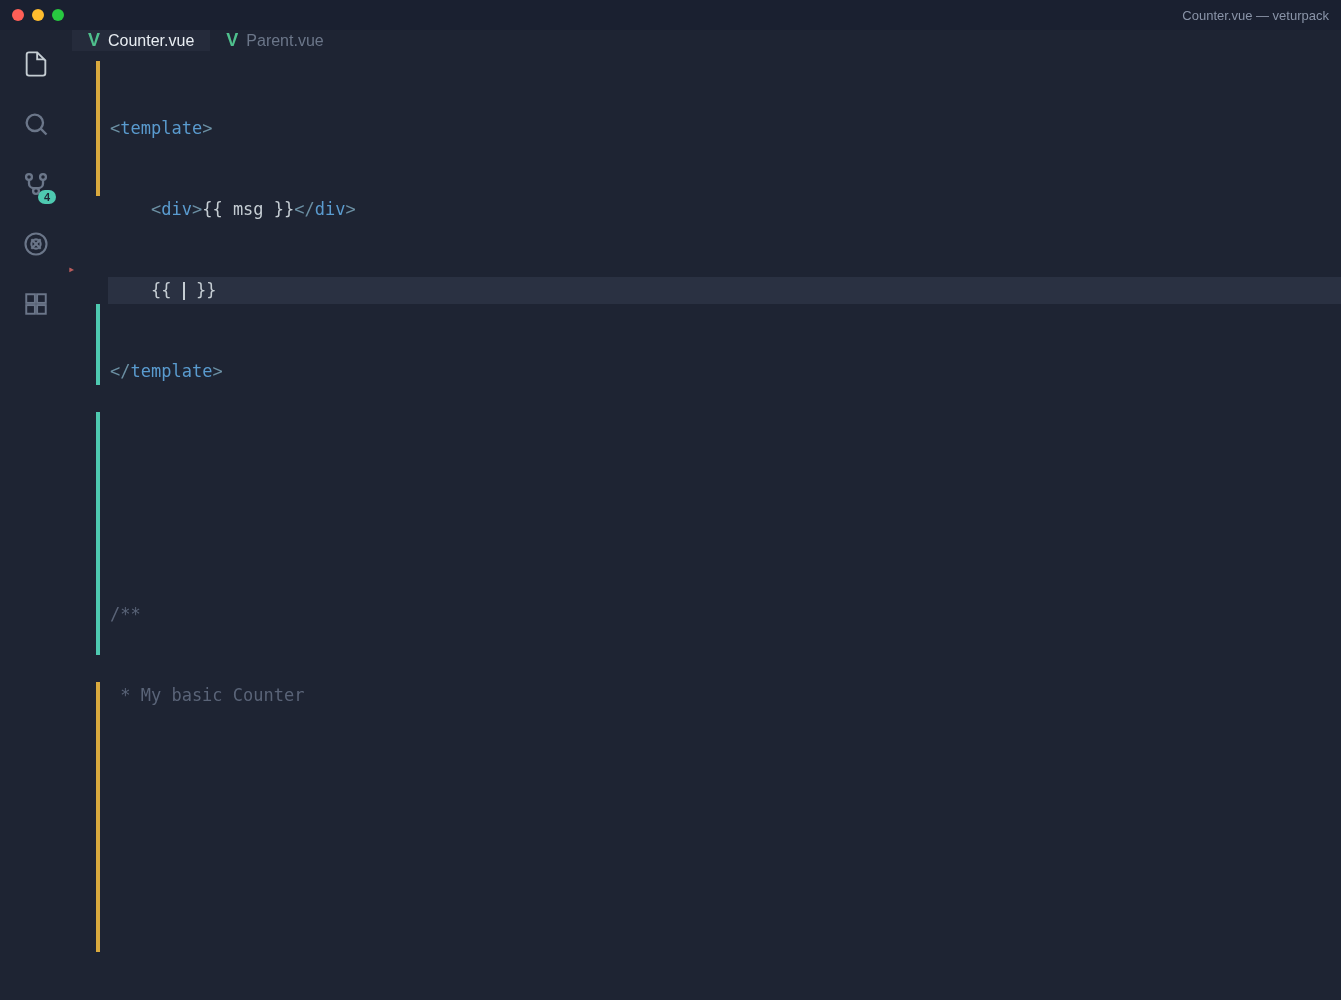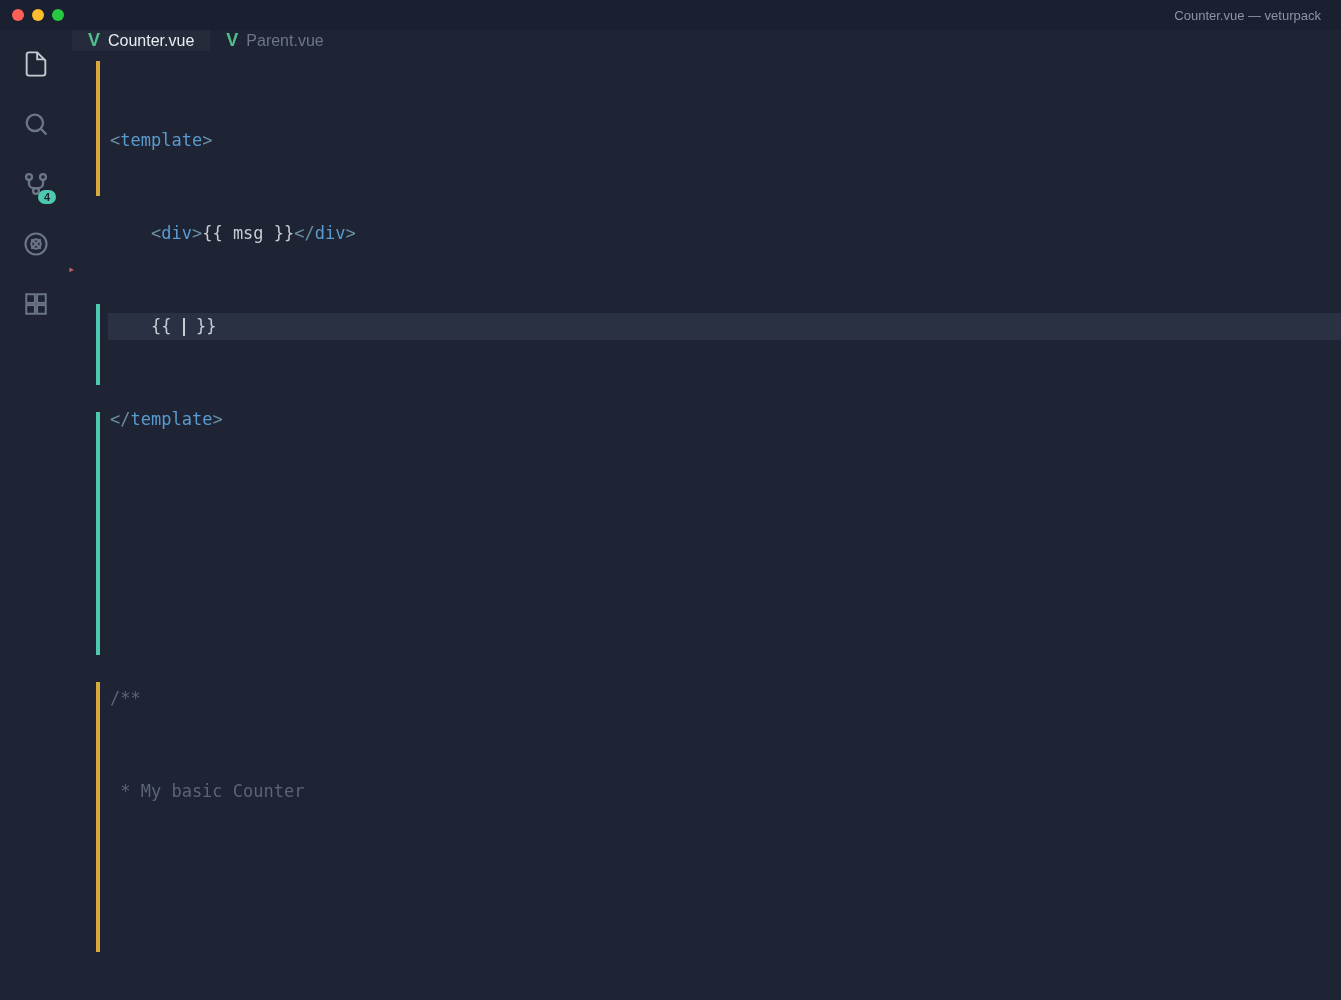--- a/index.html
+++ b/index.html
@@ -26,21 +26,21 @@
 .traffic-light {
   width: 12px;
   height: 12px;
   border-radius: 50%;
 }
 .tl-red { background: #ff5f57; }
 .tl-yellow { background: #febc2e; }
 .tl-green { background: #28c840; }
 .window-title {
   position: absolute;
-  right: 20px;
+  right: 12px;
   color: #8a94a8;
   font-size: 13px;
 }
 .main {
   display: flex;
   height: calc(100% - 30px);
 }
 .activitybar {
   width: 72px;
   background: #1e2433;
@@ -121,21 +121,20 @@
   position: relative;
 }
 .code {
   flex: 1;
   white-space: pre;
   position: relative;
 }
 .line-content {
   height: 27px;
   padding-left: 2px;
-  margin-top: 12px;
 }
 .line-highlight {
   background: #2a3142;
 }
 .gutter-line {
   height: 27px;
   position: relative;
 }
 .gm-yellow { border-right: 4px solid #d9a93e; }
 .gm-green { border-right: 4px solid #4ec9b0; }

